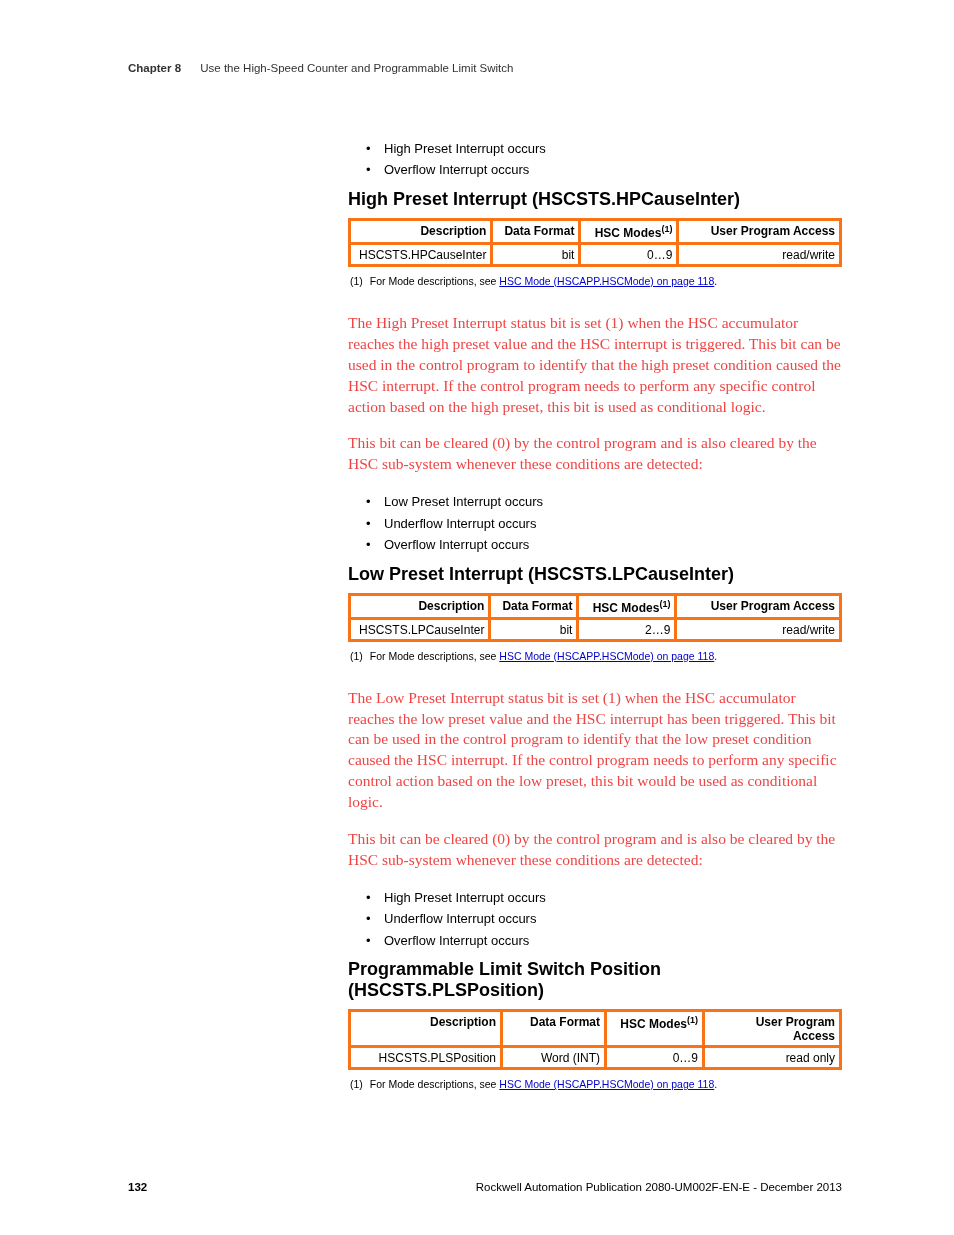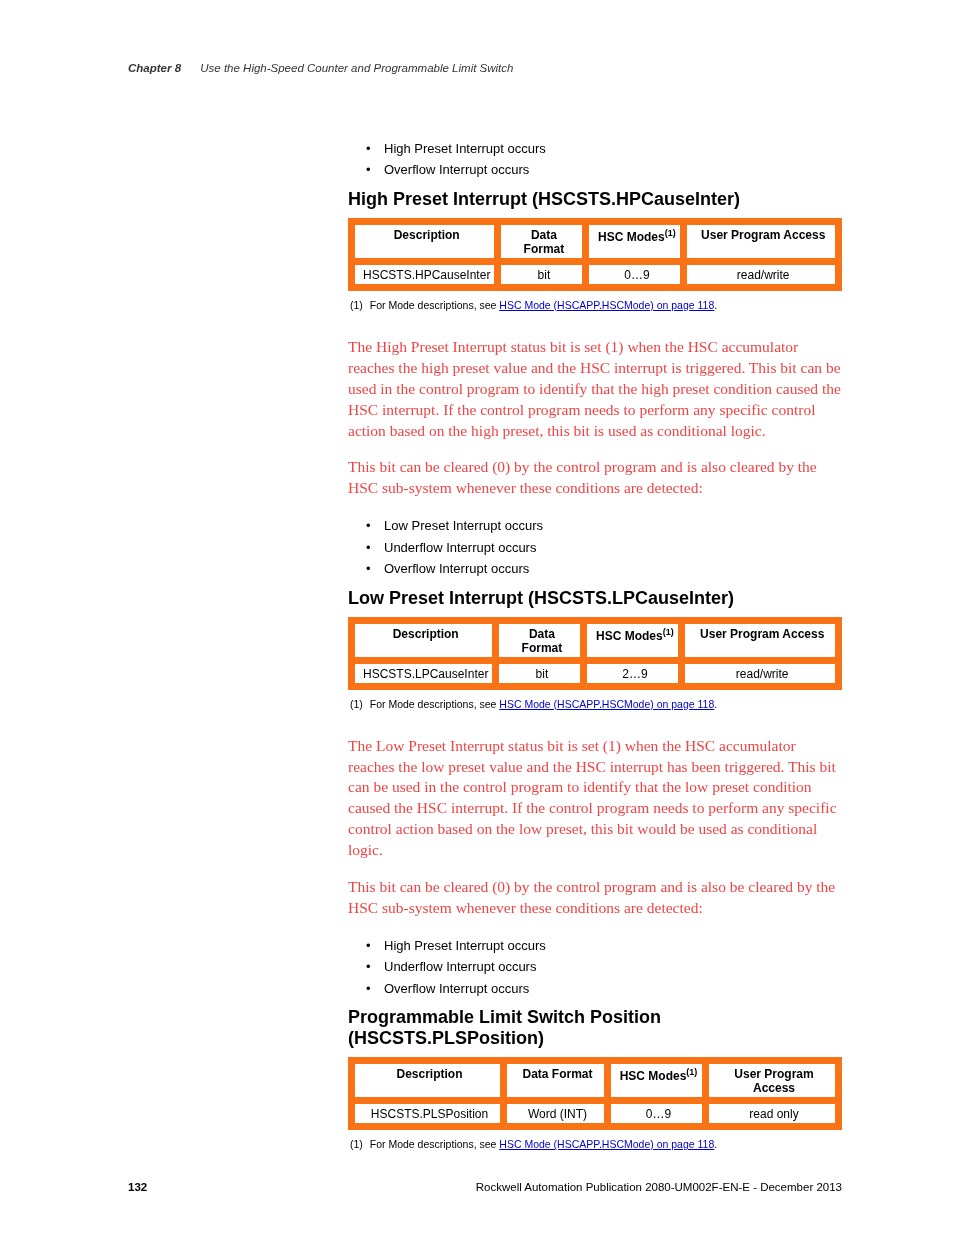--- a/index.html
+++ b/index.html
@@ -13,21 +13,20 @@
     }
     .page {
       padding: 62px 112px 0 128px;
     }
     .header {
       font-family: Arial, Helvetica, sans-serif;
       font-size: 11.5px;
       color: #333;
       padding-bottom: 6px;
       border-bottom: none;
-      font-style: italic;
     }
     .header .bold { font-weight: bold; margin-right: 16px; }
     .content {
       padding-left: 220px;
       padding-top: 58px;
     }
     ul.body-list {
       list-style: none;
       padding-left: 36px;
       margin: 0 0 8px 0;
@@ -52,23 +51,23 @@
       color: #000;
     }
     table.spec {
       width: 100%;
       border-collapse: collapse;
       font-family: Arial, Helvetica, sans-serif;
       font-size: 12px;
       margin-bottom: 8px;
     }
     table.spec th, table.spec td {
-      border: 7px solid #f97316;
+      border: 3px solid #f97316;
       padding: 3px 4px 2px 8px;
-      text-align: center;
+      text-align: right;
       vertical-align: top;
     }
     table.spec th {
       font-weight: bold;
       background: #fff;
     }
     table.spec th sup {
       font-size: 9px;
       vertical-align: super;
     }

